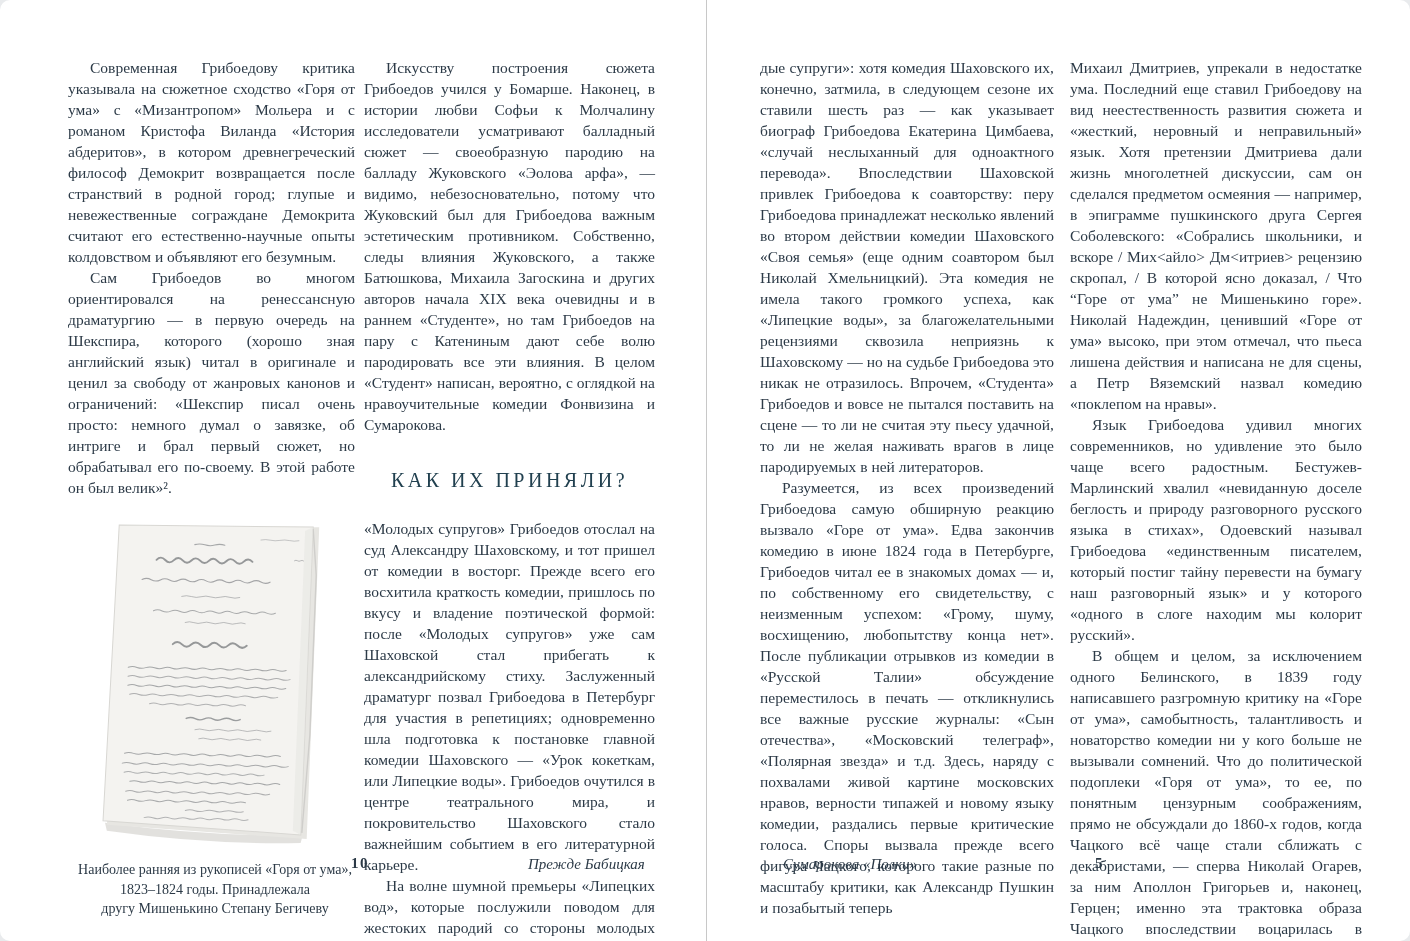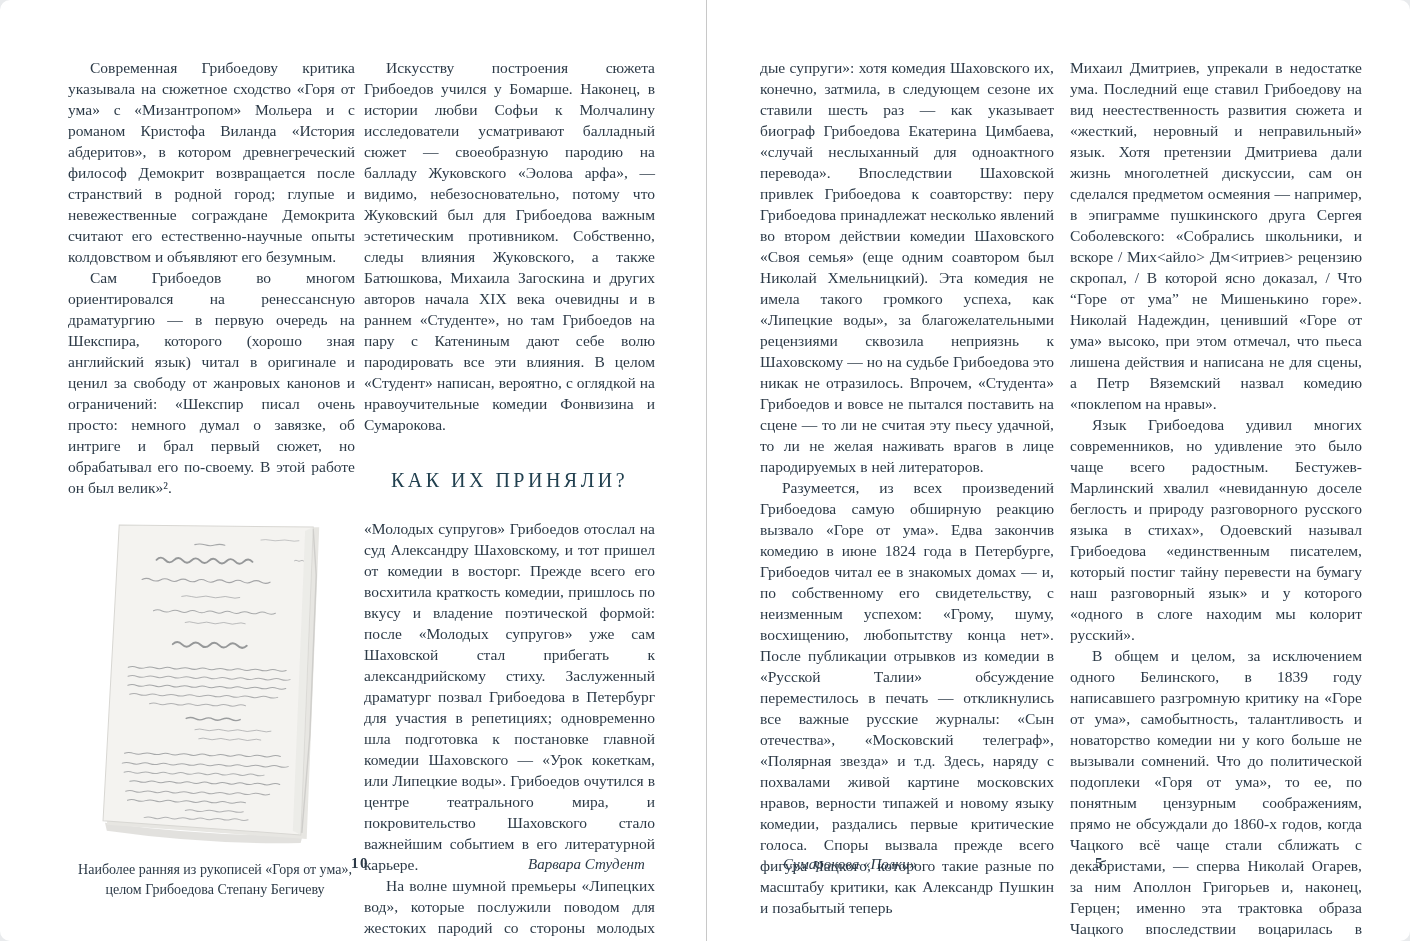--- a/index.html
+++ b/index.html
@@ -100,21 +100,22 @@
               <path d="M38 289 q4.538461538461538 -1.5 9.076923076923077 0 q4.538461538461538 1.5 9.076923076923077 0 q4.538461538461538 -1.5 9.076923076923077 0 q4.538461538461538 1.5 9.076923076923077 0 q4.538461538461538 -1.5 9.076923076923077 0 q4.538461538461538 1.5 9.076923076923077 0 q4.538461538461538 -1.5 9.076923076923077 0 q4.538461538461538 1.5 9.076923076923077 0 q4.538461538461538 -1.5 9.076923076923077 0 q4.538461538461538 1.5 9.076923076923077 0 q4.538461538461538 -1.5 9.076923076923077 0 q4.538461538461538 1.5 9.076923076923077 0 q4.538461538461538 -1.5 9.076923076923077 0" stroke-width="1" opacity="0.68"></path>
               <path d="M96 298 q4.833333333333333 -1.5 9.666666666666666 0 q4.833333333333333 1.5 9.666666666666666 0 q4.833333333333333 -1.5 9.666666666666666 0 q4.833333333333333 1.5 9.666666666666666 0 q4.833333333333333 -1.5 9.666666666666666 0 q4.833333333333333 1.5 9.666666666666666 0" stroke-width="1" opacity="0.6"></path>
               <path d="M55 306 q4.333333333333333 -1.5 8.666666666666666 0 q4.333333333333333 1.5 8.666666666666666 0 q4.333333333333333 -1.5 8.666666666666666 0 q4.333333333333333 1.5 8.666666666666666 0 q4.333333333333333 -1.5 8.666666666666666 0 q4.333333333333333 1.5 8.666666666666666 0 q4.333333333333333 -1.5 8.666666666666666 0 q4.333333333333333 1.5 8.666666666666666 0 q4.333333333333333 -1.5 8.666666666666666 0 q4.333333333333333 1.5 8.666666666666666 0 q4.333333333333333 -1.5 8.666666666666666 0 q4.333333333333333 1.5 8.666666666666666 0" stroke-width="1" opacity="0.58"></path>
             </g>
         </g>
       </svg>
     </figure>
 
     <figcaption class="cap">
       <div>Наиболее ранняя из рукописей «Горя от ума»,</div>
-      <div>целом Грибоедова Степану Бегичеву</div>
+      <div>1823–1824 годы. Принадлежала</div>
+      <div>другу Мишенькино Степану Бегичеву</div>
     </figcaption>
   </section>
 
   <section class="col" id="col2">
     <p class="ind">Искусству построения сюжета Грибоедов учился у Бомарше. Наконец, в истории любви Софьи к Молчалину исследователи усматривают балладный сюжет — своеобразную пародию на балладу Жуковского «Эолова арфа», — видимо, небезосновательно, потому что Жуковский был для Грибоедова важным эстетическим противником. Собственно, следы влияния Жуковского, а также Батюшкова, Михаила Загоскина и других авторов начала XIX века очевидны и в раннем «Студенте», но там Грибоедов на пару с Катениным дают себе волю пародировать все эти влияния. В целом «Студент» написан, вероятно, с оглядкой на нравоучительные комедии Фонвизина и Сумарокова.</p>
     <h2 class="sect">КАК ИХ ПРИНЯЛИ?</h2>
     <p>«Молодых супругов» Грибоедов отослал на суд Александру Шаховскому, и тот пришел от комедии в восторг. Прежде всего его восхитила краткость комедии, пришлось по вкусу и владение поэтической формой: после «Молодых супругов» уже сам Шаховской стал прибегать к александрийскому стиху. Заслуженный драматург позвал Грибоедова в Петербург для участия в репетициях; одновременно шла подготовка к постановке главной комедии Шаховского — «Урок кокеткам, или Липецкие воды». Грибоедов очутился в центре театрального мира, и покровительство Шаховского стало важнейшим событием в его литературной карьере.</p>
     <p class="ind">На волне шумной премьеры «Липецких вод», которые послужили поводом для жестоких пародий со стороны молодых «арзамасцев», снискали успех и «Моло-</p>
   </section>
 
@@ -123,17 +124,17 @@
     <p class="ind">Разумеется, из всех произведений Грибоедова самую обширную реакцию вызвало «Горе от ума». Едва закончив комедию в июне 1824 года в Петербурге, Грибоедов читал ее в знакомых домах — и, по собственному его свидетельству, с неизменным успехом: «Грому, шуму, восхищению, любопытству конца нет». После публикации отрывков из комедии в «Русской Талии» обсуждение переместилось в печать — откликнулись все важные русские журналы: «Сын отечества», «Московский телеграф», «Полярная звезда» и т.д. Здесь, наряду с похвалами живой картине московских нравов, верности типажей и новому языку комедии, раздались первые критические голоса. Споры вызвала прежде всего фигура Чацкого, которого такие разные по масштабу критики, как Александр Пушкин и позабытый теперь</p>
   </section>
 
   <section class="col" id="col4">
     <p>Михаил Дмитриев, упрекали в недостатке ума. Последний еще ставил Грибоедову на вид неестественность развития сюжета и «жесткий, неровный и неправильный» язык. Хотя претензии Дмитриева дали жизнь многолетней дискуссии, сам он сделался предметом осмеяния — например, в эпиграмме пушкинского друга Сергея Соболевского: «Собрались школьники, и вскоре / Мих&lt;айло&gt; Дм&lt;итриев&gt; рецензию скропал, / В которой ясно доказал, / Что “Горе от ума” не Мишенькино горе». Николай Надеждин, ценивший «Горе от ума» высоко, при этом отмечал, что пьеса лишена действия и написана не для сцены, а Петр Вяземский назвал комедию «поклепом на нравы».</p>
     <p class="ind">Язык Грибоедова удивил многих современников, но удивление это было чаще всего радостным. Бестужев-Марлинский хвалил «невиданную доселе беглость и природу разговорного русского языка в стихах», Одоевский называл Грибоедова «единственным писателем, который постиг тайну перевести на бумагу наш разговорный язык» и у которого «одного в слоге находим мы колорит русский».</p>
     <p class="ind">В общем и целом, за исключением одного Белинского, в 1839 году написавшего разгромную критику на «Горе от ума», самобытность, талантливость и новаторство комедии ни у кого больше не вызывали сомнений. Что до политической подоплеки «Горя от ума», то ее, по понятным цензурным соображениям, прямо не обсуждали до 1860-х годов, когда Чацкого всё чаще стали сближать с декабристами, — сперва Николай Огарев, за ним Аполлон Григорьев и, наконец, Герцен; именно эта трактовка образа Чацкого впоследствии воцарилась в советском литературоведении.</p>
   </section>
 
   <span class="folio" id="folio-10">10</span>
-  <span class="runner" id="runner-left">Варвара Студент</span>
+  <span class="runner" id="runner-left">Прежде Бабицкая</span>
   <span class="runner" id="runner-right">Сумарокова «Полки»</span>
   <span class="folio" id="folio-11">5</span>
 
 </div>
 
 </body></html>

